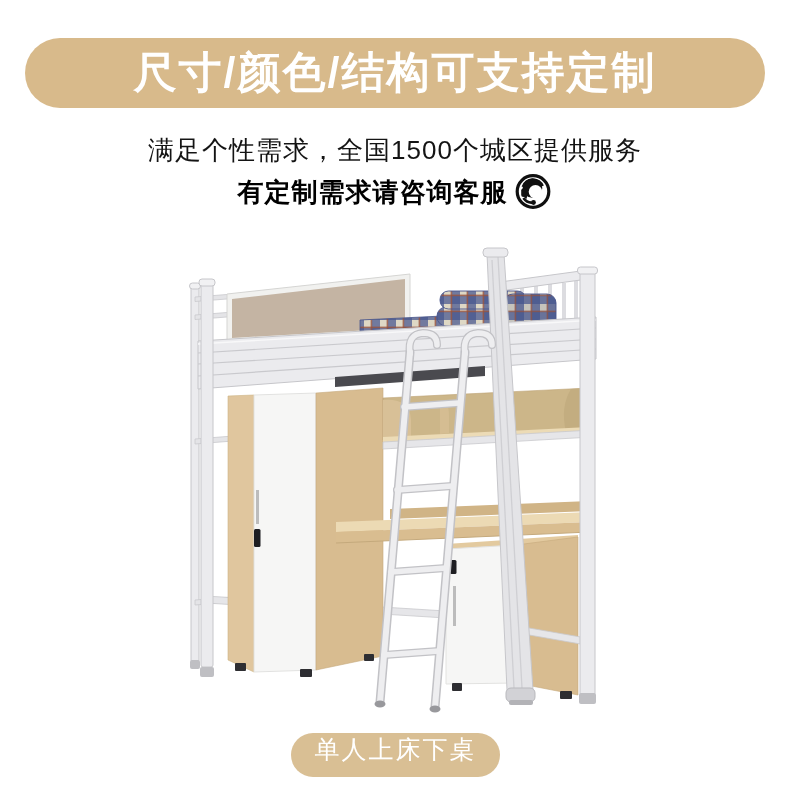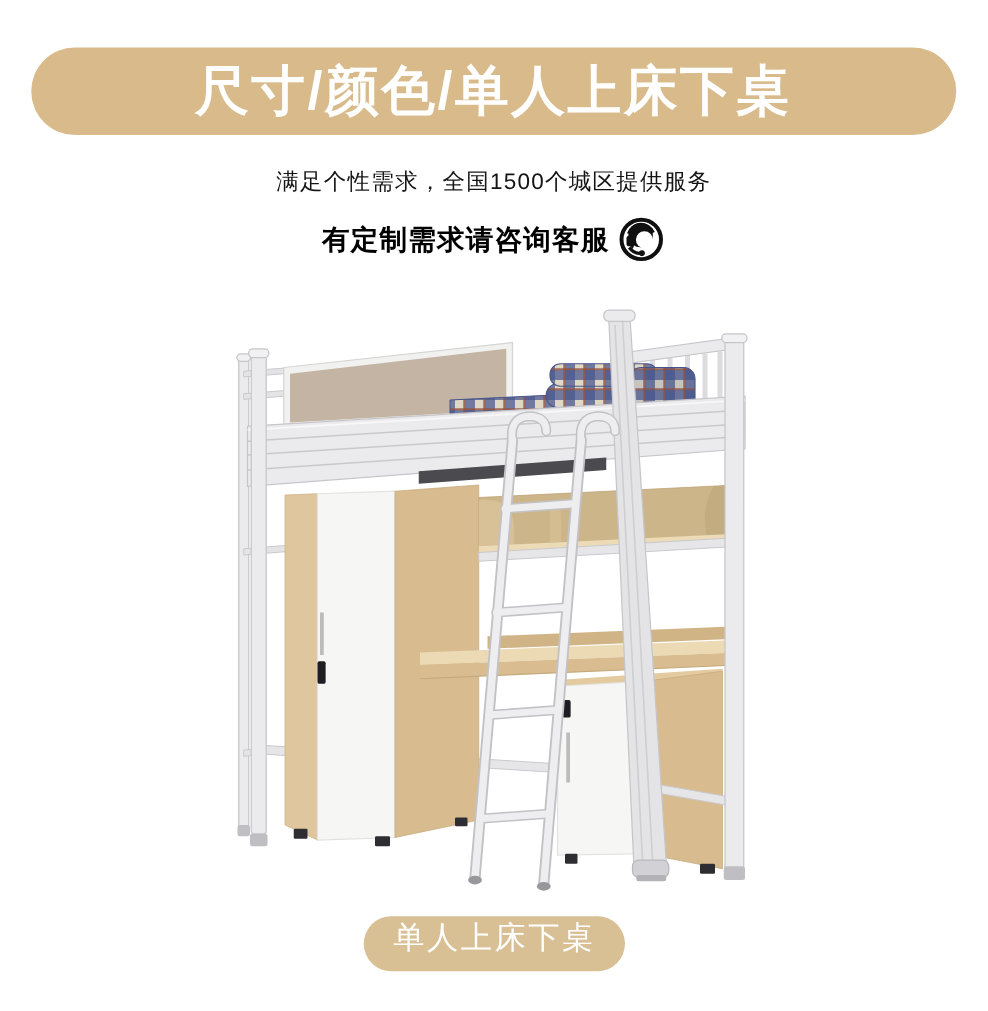--- a/index.html
+++ b/index.html
@@ -10,46 +10,46 @@
   .banner{
     position:absolute;left:25px;top:38px;width:740px;height:70px;
     border-radius:35px;background:#d8ba8b;
     display:flex;align-items:center;justify-content:center;
   }
   .banner-title{
     font-size:43px;font-weight:700;color:#ffffff;letter-spacing:2px;white-space:nowrap;
   }
   .intro-line1{
     position:absolute;left:0;top:133px;width:790px;text-align:center;
-    font-size:18px;color:#141414;letter-spacing:1px;white-space:nowrap;
+    font-size:26px;color:#141414;letter-spacing:1px;white-space:nowrap;
   }
   .consult-row{
     position:absolute;left:0;top:170px;width:790px;height:44px;
     display:flex;align-items:center;justify-content:center;gap:5px;
   }
   .consult-text{
-    font-size:22px;font-weight:700;color:#000000;letter-spacing:1px;white-space:nowrap;
+    font-size:26px;font-weight:700;color:#000000;letter-spacing:1px;white-space:nowrap;
   }
   .figure{
     position:absolute;left:140px;top:240px;width:520px;height:475px;
   }
   .badge{
     position:absolute;left:291px;top:733px;width:209px;height:44px;
     border-radius:22px;background:#d9bf94;
     display:flex;justify-content:center;
   }
   .badge-label{
     font-size:25px;font-weight:500;color:#ffffff;letter-spacing:2px;white-space:nowrap;
   }
 </style>
 </head>
 <body>
 
 <div class="banner">
-  <span class="banner-title">尺寸/颜色/单人上床下桌</span>
+  <span class="banner-title">尺寸/颜色/结构可支持定制</span>
 </div>
 
 <div class="intro-line1">满足个性需求，全国1500个城区提供服务</div>
 
 <div class="consult-row">
   <span class="consult-text">有定制需求请咨询客服</span>
   <svg width="40" height="40" viewBox="0 0 40 40" aria-hidden="true">
     <circle cx="20" cy="19.5" r="15.8" fill="none" stroke="#101010" stroke-width="3.2"></circle>
     <path d="M10 15 A 10.5 10.5 0 0 1 29.5 14.2" fill="none" stroke="#101010" stroke-width="3"></path>
     <circle cx="19.5" cy="16" r="9.8" fill="#101010"></circle>

